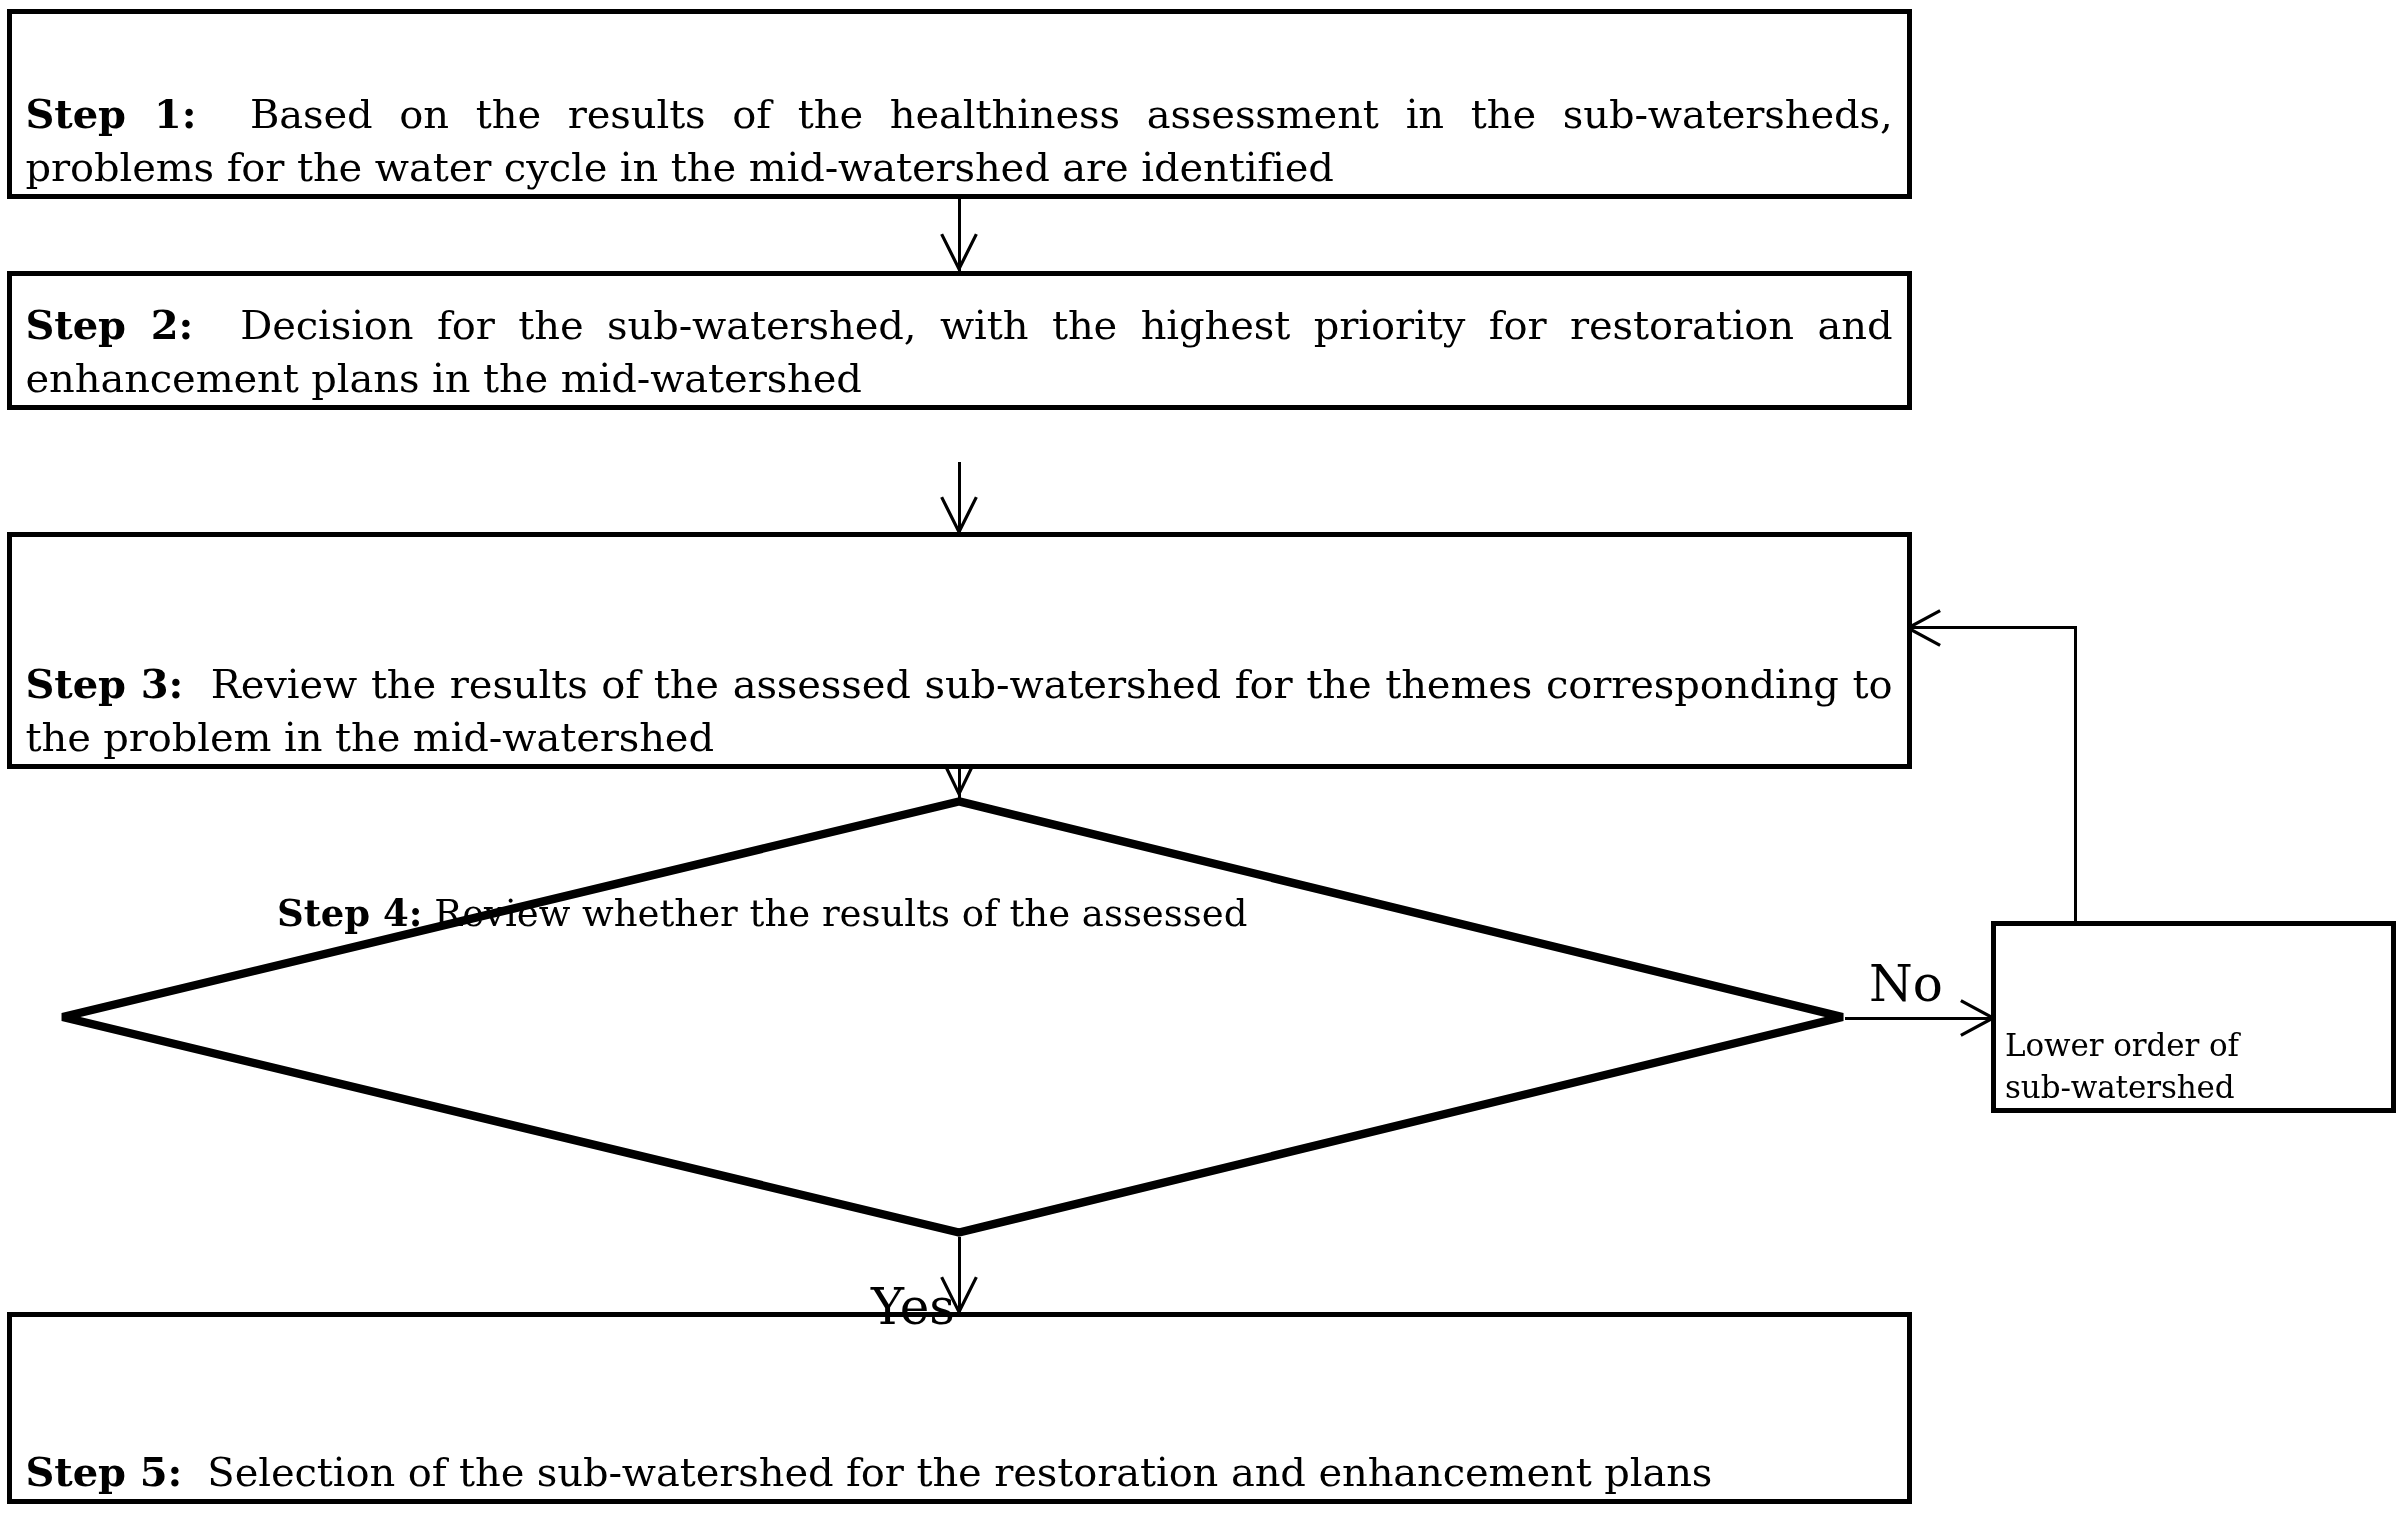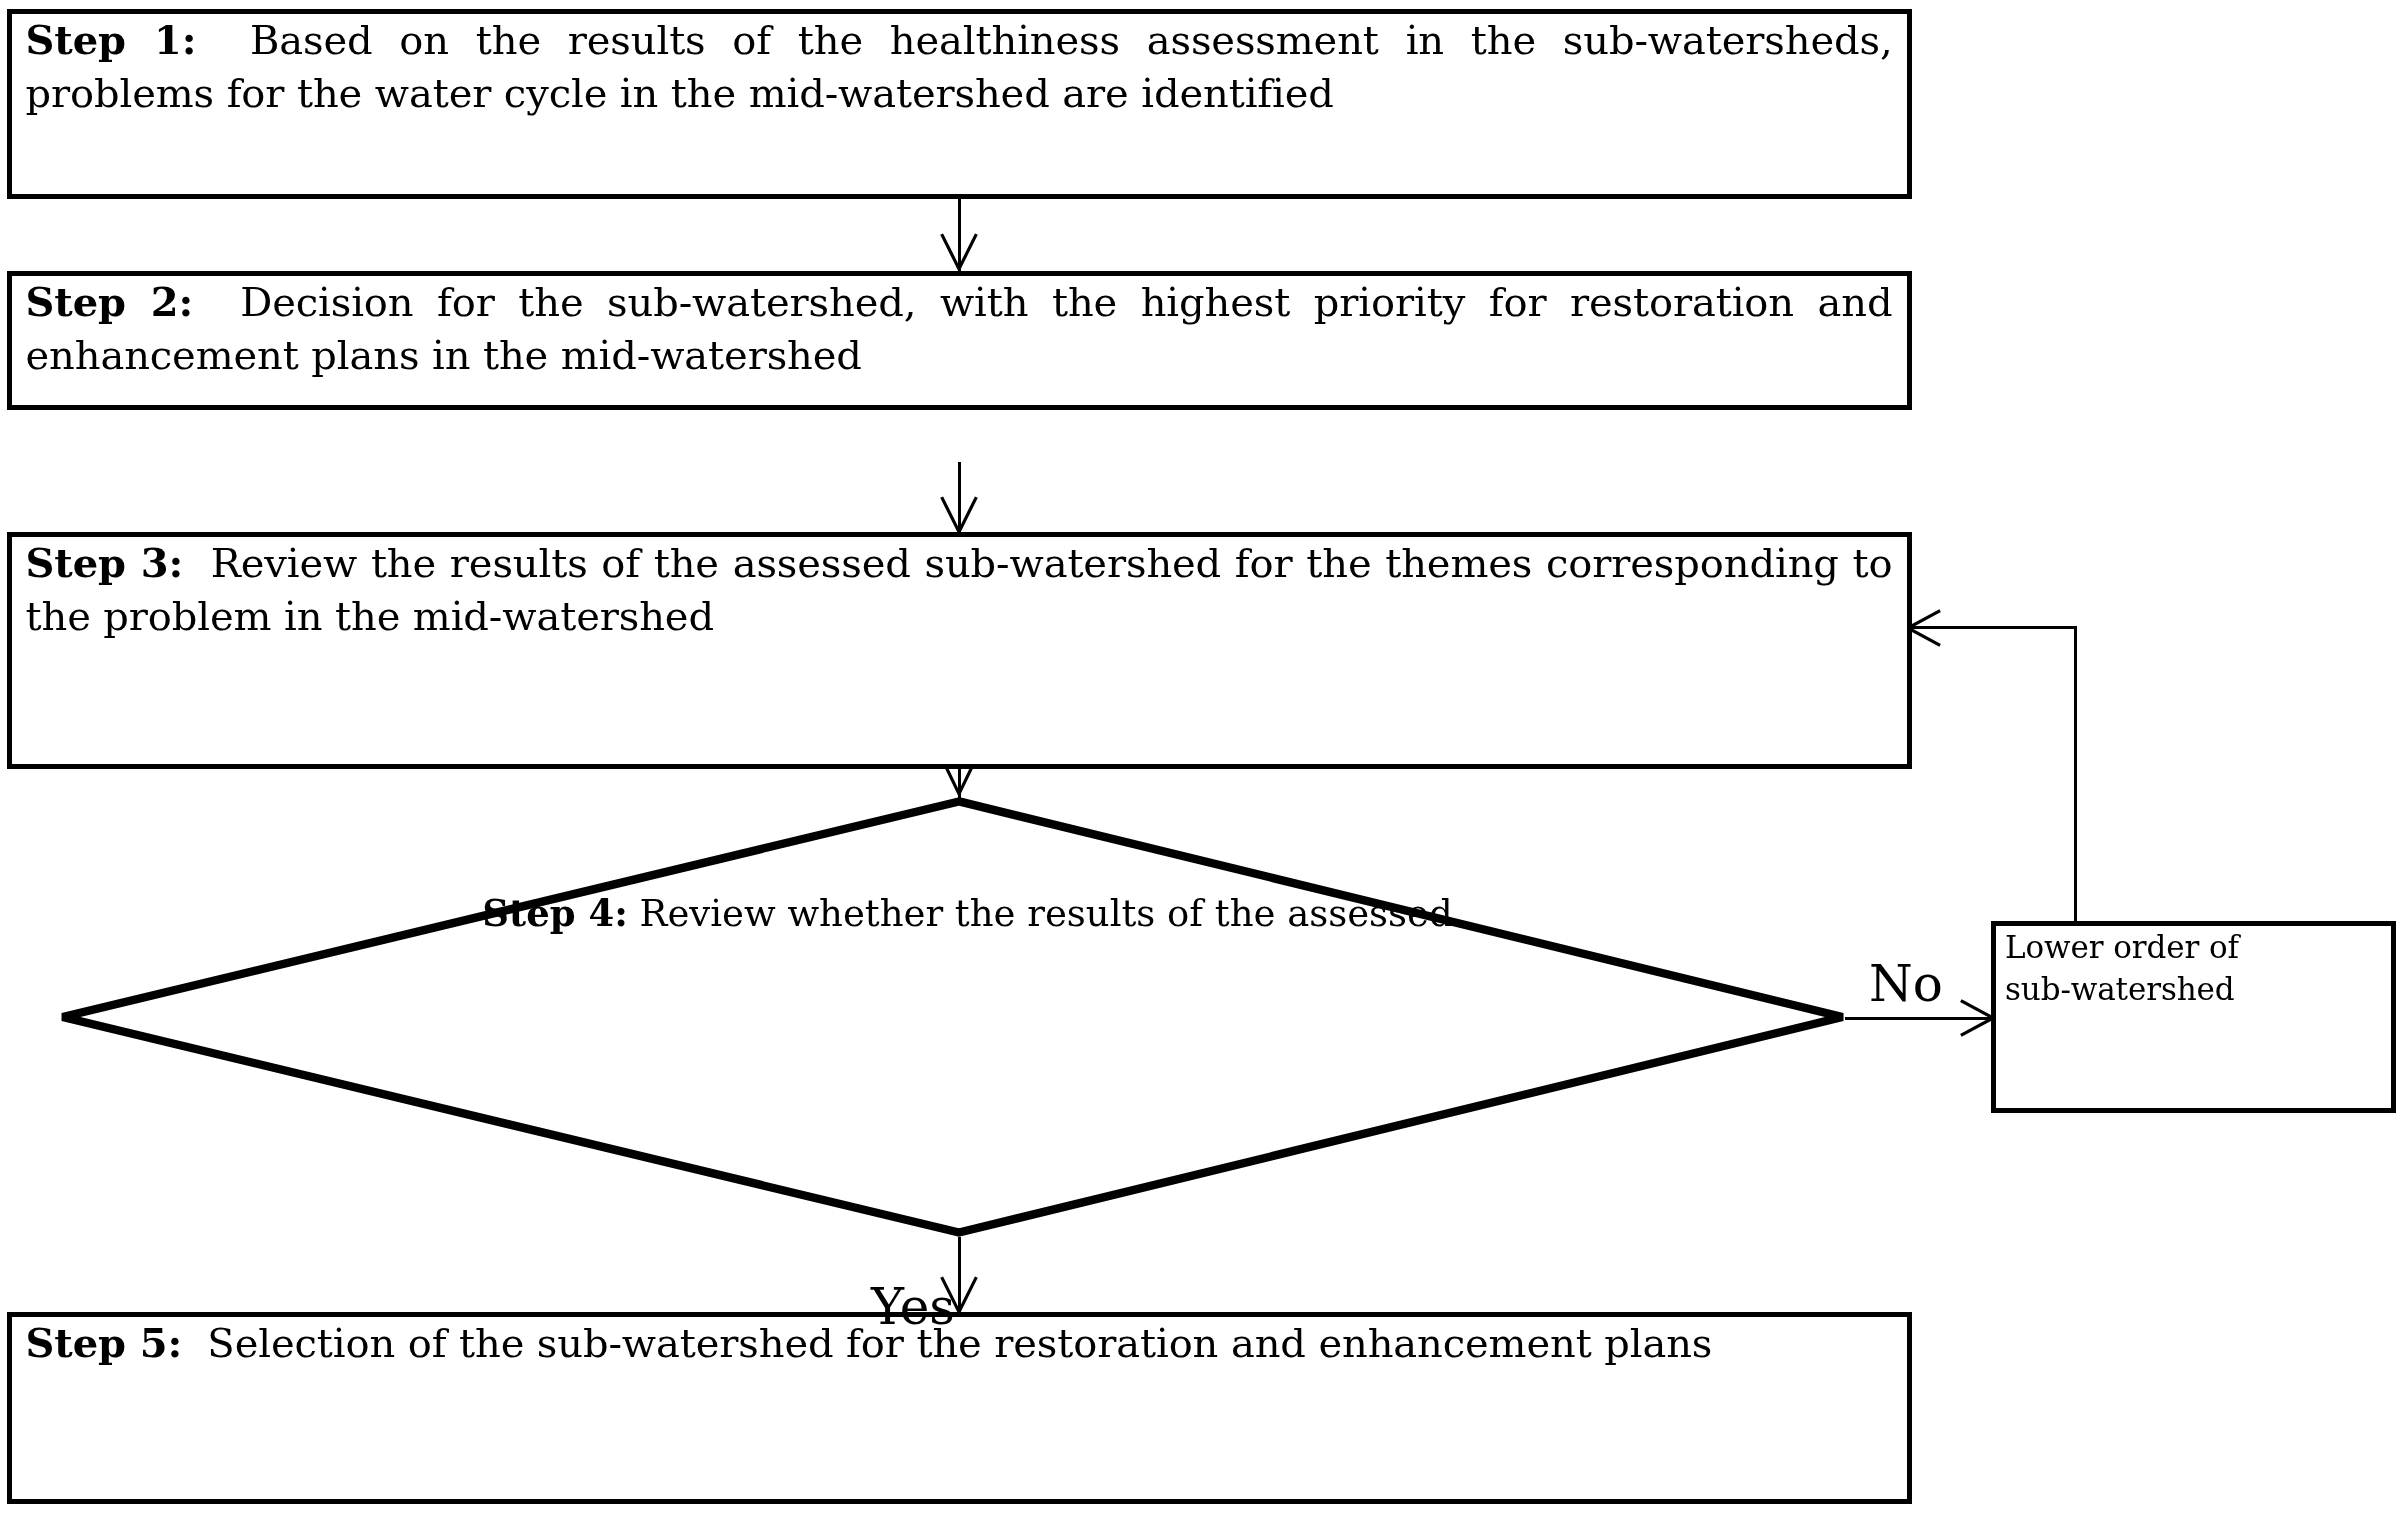--- a/index.html
+++ b/index.html
@@ -18,21 +18,21 @@
     overflow: hidden;
   }
 
   
   .box {
     position: absolute;
     box-sizing: border-box;
     border: 5.8px solid #000000;
     background: #ffffff;
     display: flex;
-    align-items: flex-start;
+    align-items: flex-end;
     z-index: 3;
   }
   .box .box-text {
     display: block;
     width: 100%;
     padding: 0 14px;
     font-size: 40px;
     line-height: 1.32;
     letter-spacing: -0.1px;
     text-align: justify;
@@ -65,24 +65,23 @@
     position: absolute;
     left: 58px;
     top: 795px;
     width: 1791px;
     height: 444px;
     z-index: 2;
   }
   #diamond-wrap svg { display: block; width: 100%; height: 100%; }
   #diamond-text {
     position: absolute;
-    left: 290px;
+    left: 277px;
     top: 885px;
     width: 1355px;
-    text-align: center;
     font-size: 37px;
     line-height: 1.55;
     z-index: 4;
   }
   #diamond-text .lbl { font-weight: 700; }
   .vline {
     position: absolute;
     width: 3.2px;
     background: #000000;
     z-index: 1;

